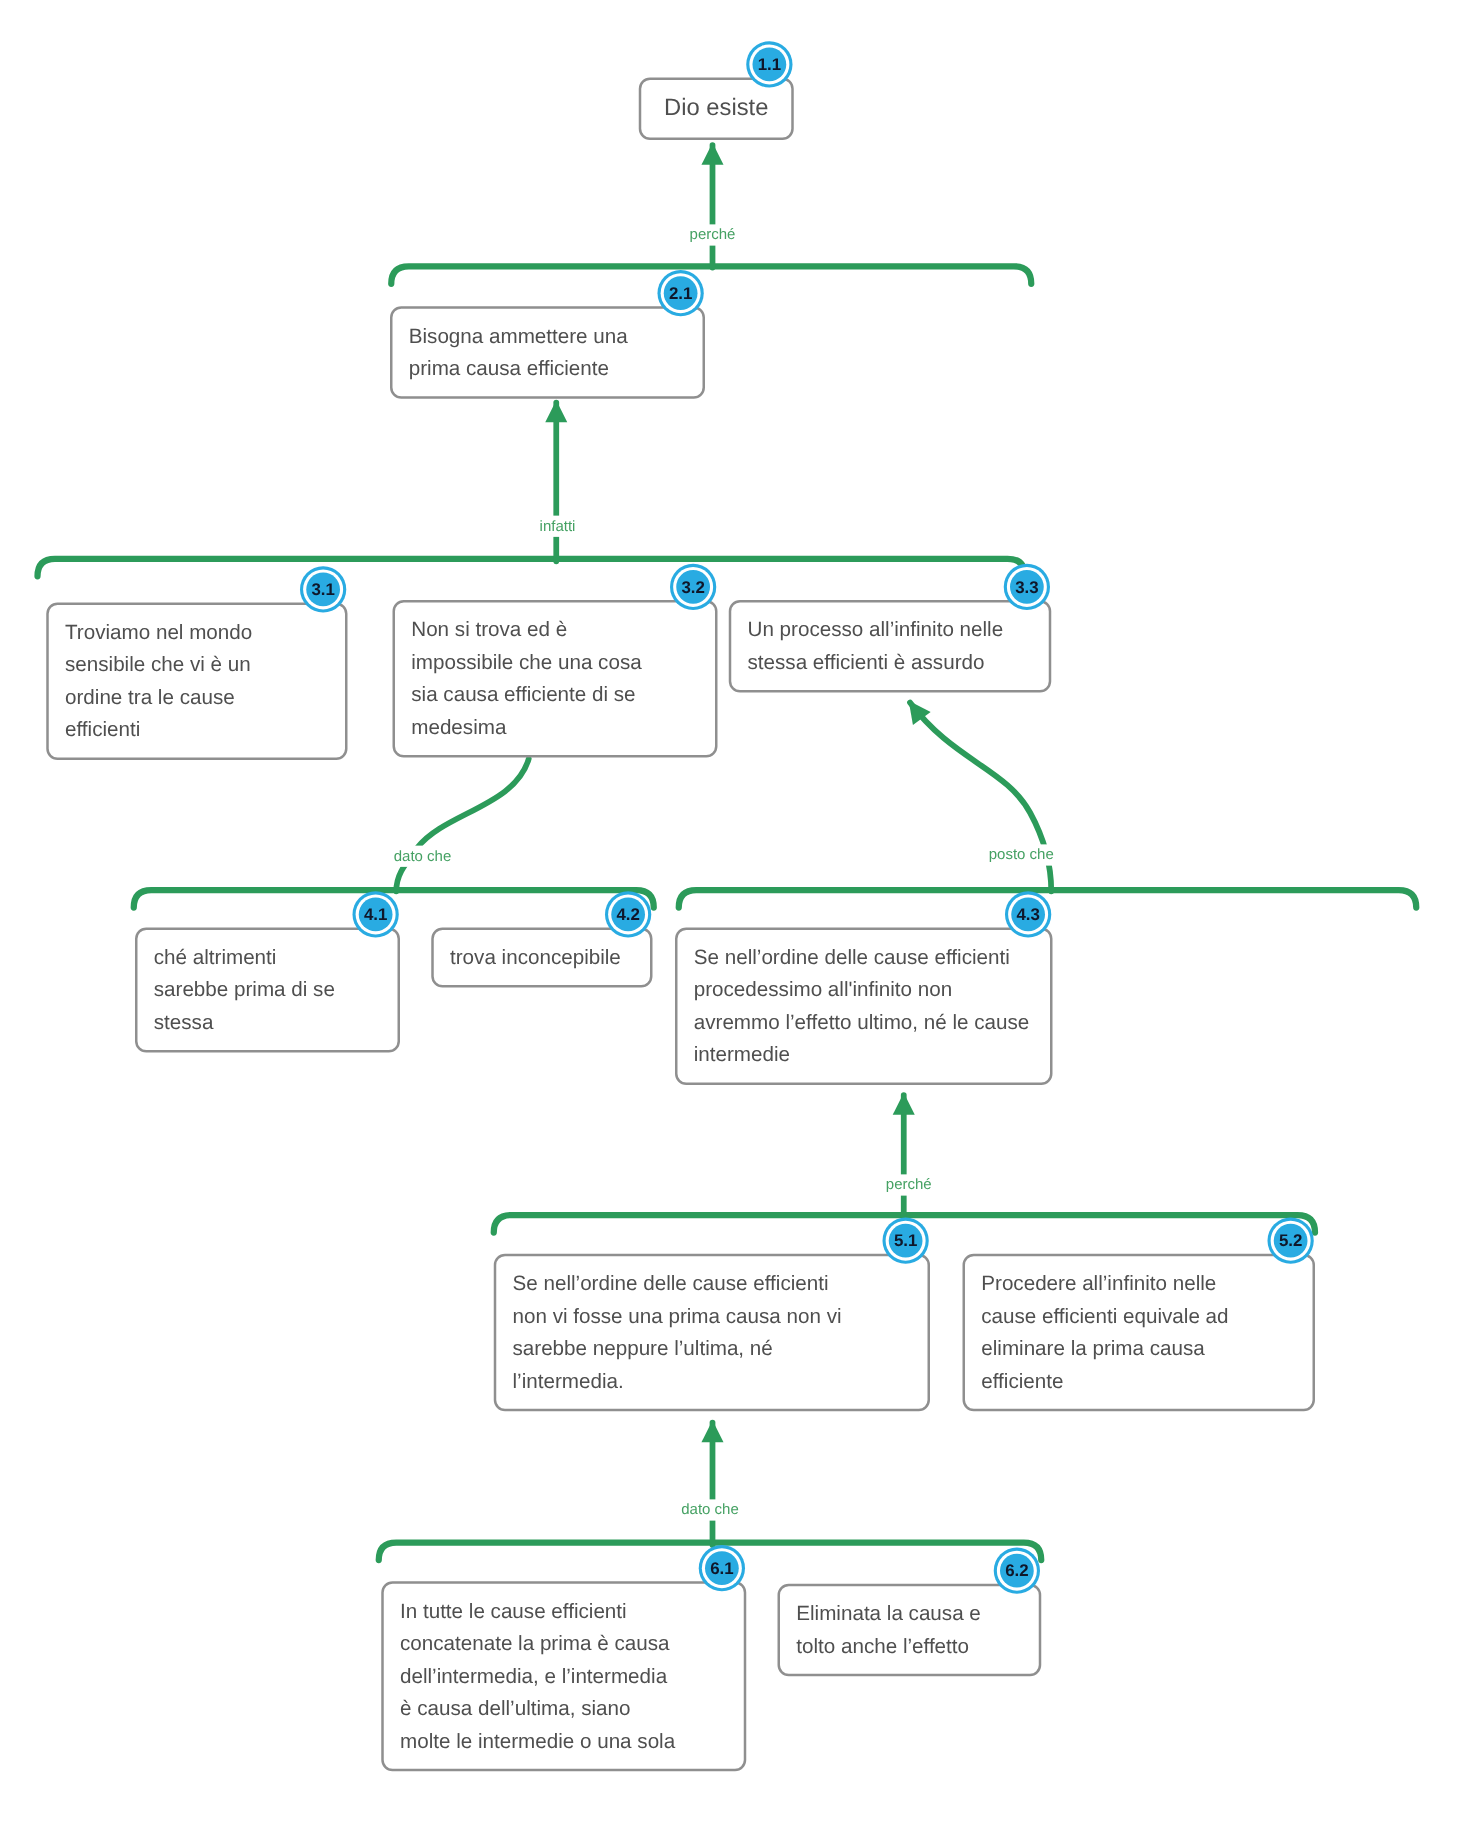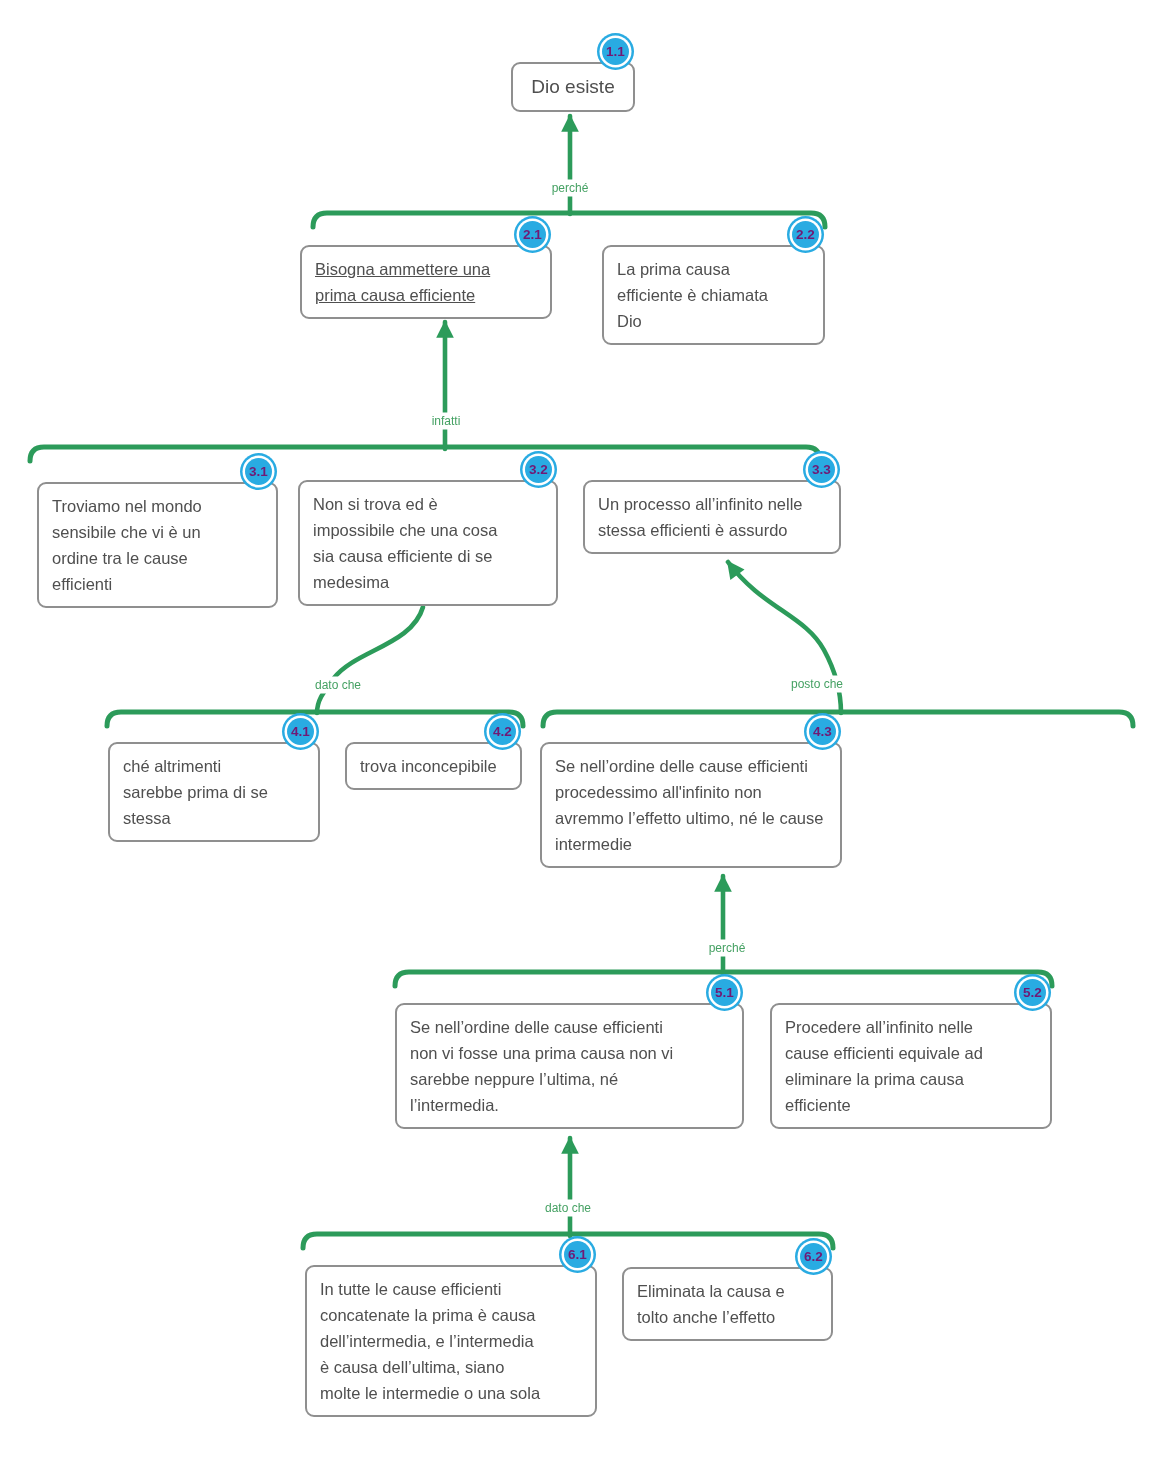--- a/index.html
+++ b/index.html
@@ -23,21 +23,21 @@
     line-height:26px;
   }
   .node-text{white-space:pre-line;}
   .node.big{font-size:19px;line-height:28px;text-align:center;}
   .badge{
     position:absolute;
     top:-26px;right:4px;
     width:27px;height:27px;
     border-radius:50%;
     background:#29abe2;
-    color:#701a75;
+    color:#0f172a;
     font-size:13.5px;
     font-weight:bold;
     line-height:27px;
     text-align:center;
     box-shadow:0 0 0 2.5px #ffffff, 0 0 0 5px #29abe2;
   }
   .edge-label{
     position:absolute;
     transform:translate(-50%,-50%);
     background:#ffffff;
@@ -84,42 +84,36 @@
   <span class="edge-label" style="left:338px;top:685px;">dato che</span>
   <span class="edge-label" style="left:817px;top:684px;">posto che</span>
   <span class="edge-label" style="left:727px;top:948px;">perché</span>
   <span class="edge-label" style="left:568px;top:1208px;">dato che</span>
 
   <div class="node big" style="left:511px;top:62px;width:124px;">
     <span class="badge">1.1</span>
     <span class="node-text">Dio esiste</span>
   </div>
 
-  <div class="node" style="left:300px;top:245px;width:252px;text-decoration:underline;">
+  <div class="node" style="left:312px;top:245px;width:252px;">
     <span class="badge">2.1</span>
     <span class="node-text">Bisogna ammettere una
 prima causa efficiente</span>
   </div>
 
-  <div class="node" style="left:602px;top:245px;width:223px;">
-    <span class="badge">2.2</span>
-    <span class="node-text">La prima causa
-efficiente è chiamata
-Dio</span>
-  </div>
 
   <div class="node" style="left:37px;top:482px;width:241px;">
     <span class="badge">3.1</span>
     <span class="node-text">Troviamo nel mondo
 sensibile che vi è un
 ordine tra le cause
 efficienti</span>
   </div>
 
-  <div class="node" style="left:298px;top:480px;width:260px;">
+  <div class="node" style="left:314px;top:480px;width:260px;">
     <span class="badge">3.2</span>
     <span class="node-text">Non si trova ed è
 impossibile che una cosa
 sia causa efficiente di se
 medesima</span>
   </div>
 
   <div class="node" style="left:583px;top:480px;width:258px;">
     <span class="badge">3.3</span>
     <span class="node-text">Un processo all’infinito nelle

